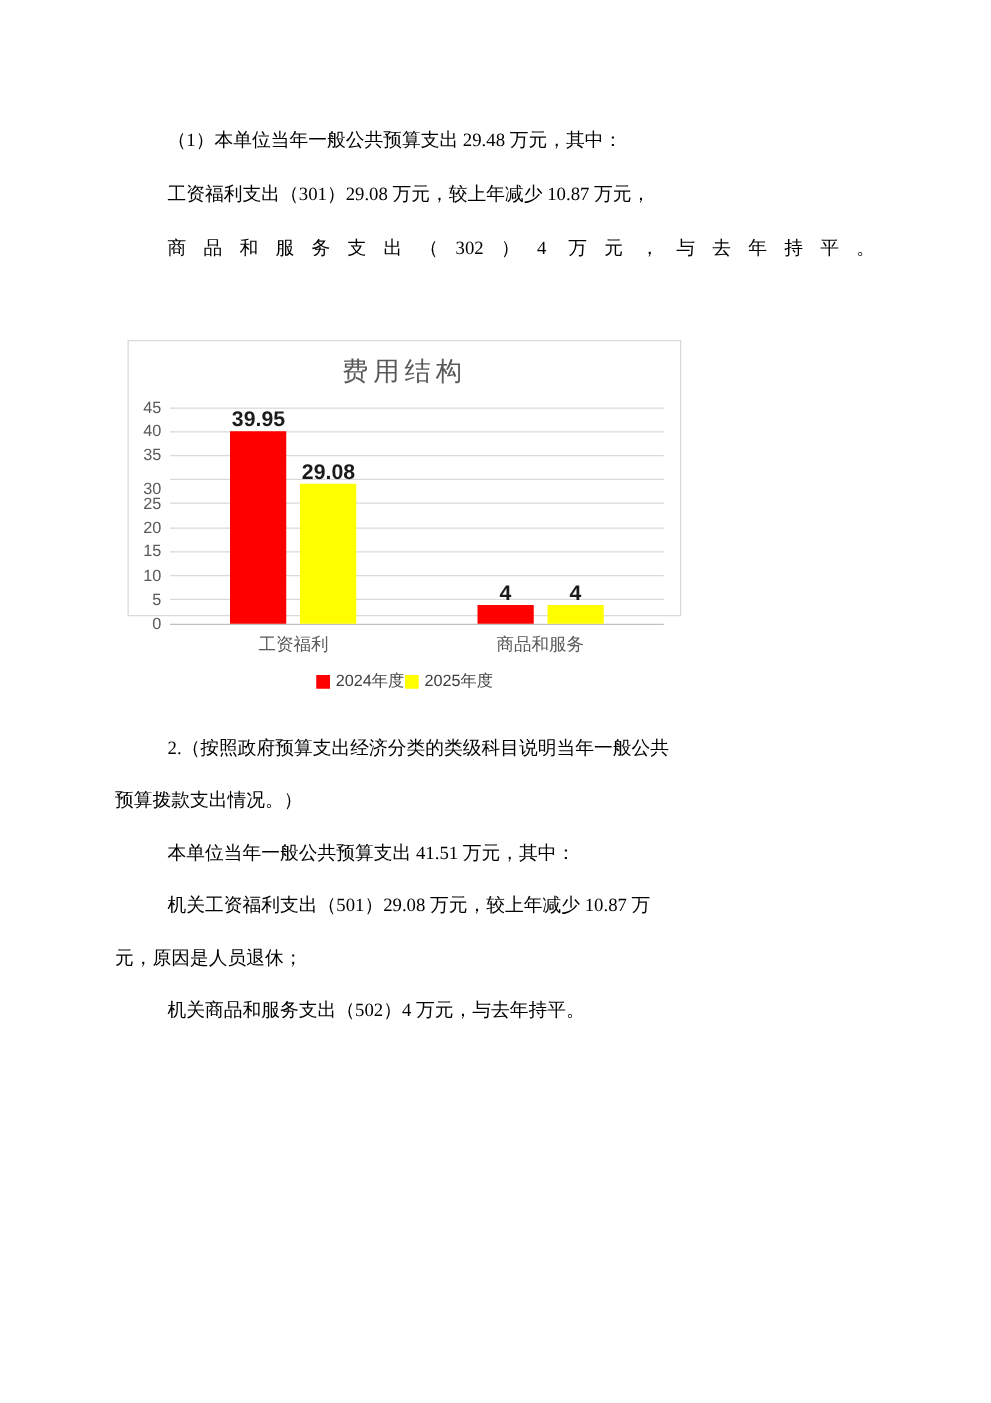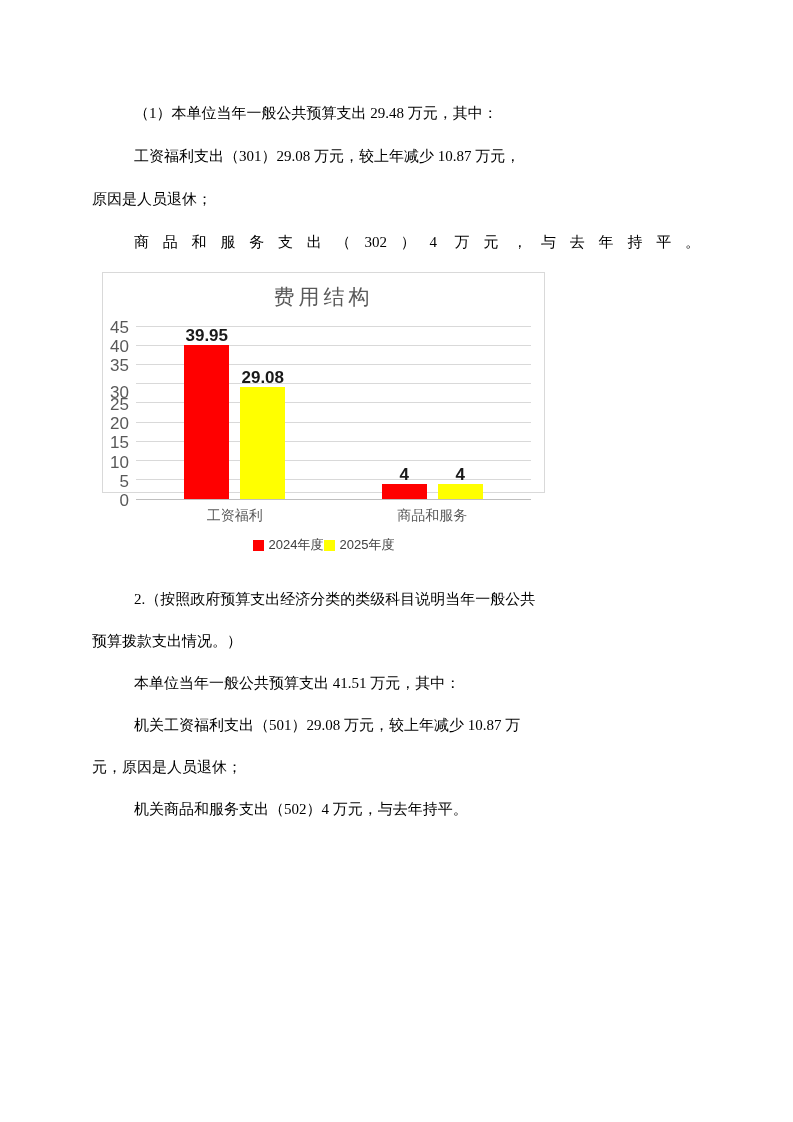--- a/index.html
+++ b/index.html
@@ -32,21 +32,21 @@
   }
   .plot{
     position:absolute;left:33px;top:53px;width:395px;height:173px;
   }
   .gridline{
     position:absolute;left:0;width:100%;height:1px;background:#d9d9d9;
   }
   .gridline.zero{background:#bfbfbf;}
   .y-tick{
     position:absolute;width:26px;text-align:right;
-    font-size:17px;color:#595959;
+    font-size:13px;color:#595959;
   }
   .bar{position:absolute;bottom:0;}
   .bar-label{
     position:absolute;transform:translateX(-50%);
     font-size:17px;font-weight:600;color:#1a1a1a;white-space:nowrap;
   }
   .cat-row{position:absolute;left:33px;top:234px;width:395px;height:20px;}
   .cat-label{
     position:absolute;top:0;text-align:center;
     font-family:Liberation Mono, monospace;
@@ -61,21 +61,20 @@
   .legend-label{font-size:13px;color:#404040;}
 </style>
 </head>
 <body>
 
 <div class="page">
 
   <div class="textcol sec1">
     <div class="ln ind">（1）本单位当年一般公共预算支出 29.48 万元，其中：</div>
     <div class="ln ind">工资福利支出（301）29.08 万元，较上年减少 10.87 万元，</div>
-    <div class="ln">原因是人员退休；</div>
     <div class="ln ind dist">商品和服务支出（302）4 万元，与去年持平。</div>
   </div>
 
   <div class="chart">
     <div class="chart-title">费用结构</div>
     <div class="plot" id="plot">
         <div class="gridline zero" style="top: 172.5px;"></div>
         <div class="y-tick" style="left: -33px; top: 165px;">0</div>
         <div class="gridline" style="top: 153.278px;"></div>
         <div class="y-tick" style="left: -33px; top: 145.778px;">5</div>

